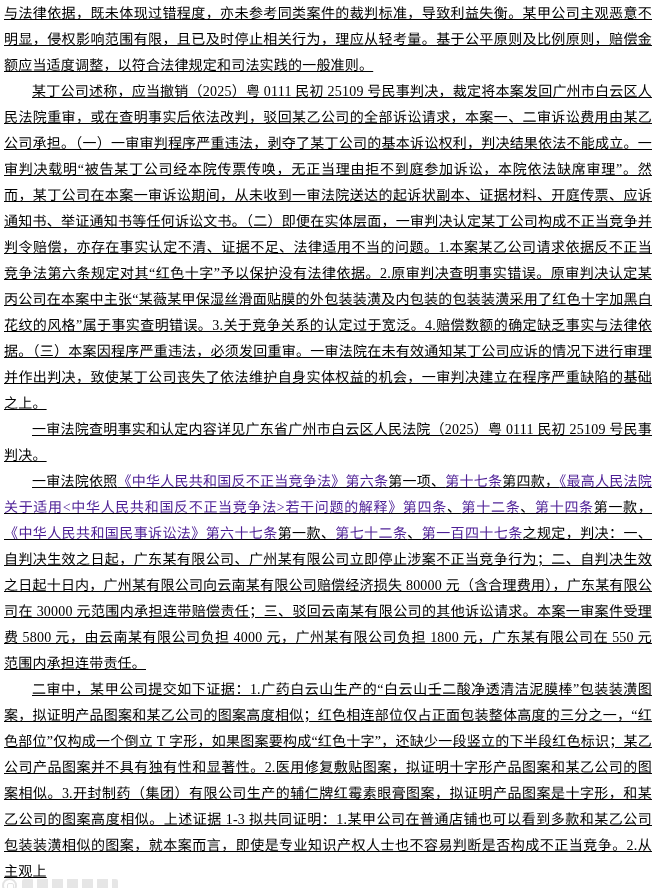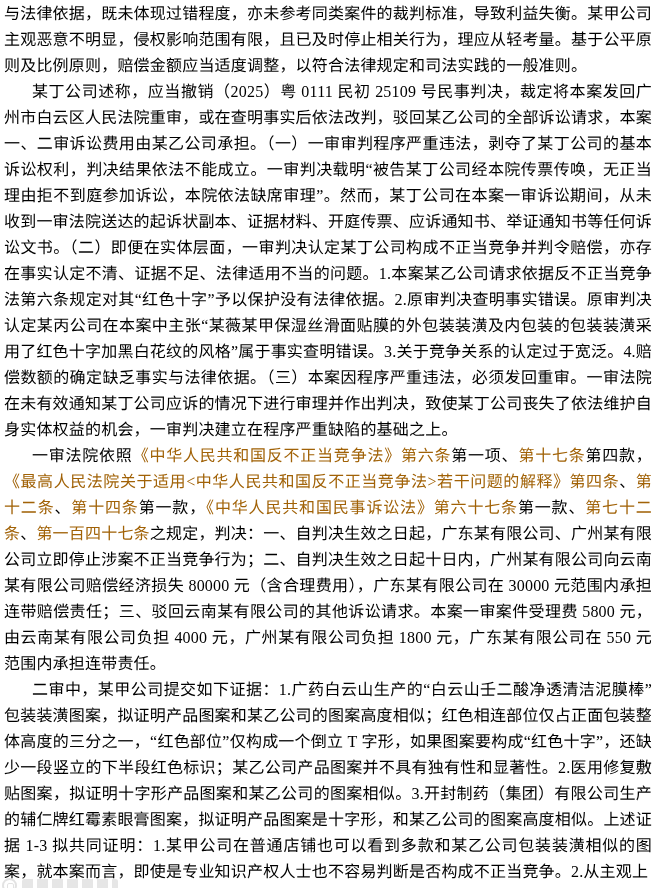--- a/index.html
+++ b/index.html
@@ -12,32 +12,33 @@
     height: 888px;
     overflow: hidden;
     position: relative;
     font-family: "Liberation Serif", "DejaVu Serif", serif;
   }
   .doc {
     padding: 1px 4px 0 4px;
   }
   p.para {
     margin: 0;
-    font-size: 16px;
+    font-size: 14px;
     line-height: 26px;
     color: #000000;
     text-align: justify;
     letter-spacing: 0.2px;
     word-break: break-all;
+    text-decoration: underline;
   }
   p.para.indent {
     text-indent: 28px;
   }
   a.law-link {
-    color: #a16207;
+    color: #4c1d95;
     text-decoration: none;
     cursor: pointer;
   }
   
   .watermark {
     position: absolute;
     left: 2px;
     bottom: -7px;
     height: 20px;
     display: flex;
@@ -70,20 +71,21 @@
     background: repeating-linear-gradient(90deg, #a8a8a8 0 11px, transparent 11px 15px);
     border-radius: 2px;
   }
 </style>
 </head>
 <body>
 
 <main class="doc" id="doc-root">
     <p class="para"><span>与法律依据，既未体现过错程度，亦未参考同类案件的裁判标准，导致利益失衡。某甲公司主观恶意不明显，侵权影响范围有限，且已及时停止相关行为，理应从轻考量。基于公平原则及比例原则，赔偿金额应当适度调整，以符合法律规定和司法实践的一般准则。</span></p>
     <p class="para indent"><span>某丁公司述称，应当撤销（2025）粤 0111 民初 25109 号民事判决，裁定将本案发回广州市白云区人民法院重审，或在查明事实后依法改判，驳回某乙公司的全部诉讼请求，本案一、二审诉讼费用由某乙公司承担。（一）一审审判程序严重违法，剥夺了某丁公司的基本诉讼权利，判决结果依法不能成立。一审判决载明“被告某丁公司经本院传票传唤，无正当理由拒不到庭参加诉讼，本院依法缺席审理”。然而，某丁公司在本案一审诉讼期间，从未收到一审法院送达的起诉状副本、证据材料、开庭传票、应诉通知书、举证通知书等任何诉讼文书。（二）即便在实体层面，一审判决认定某丁公司构成不正当竞争并判令赔偿，亦存在事实认定不清、证据不足、法律适用不当的问题。1.本案某乙公司请求依据反不正当竞争法第六条规定对其“红色十字”予以保护没有法律依据。2.原审判决查明事实错误。原审判决认定某丙公司在本案中主张“某薇某甲保湿丝滑面贴膜的外包装装潢及内包装的包装装潢采用了红色十字加黑白花纹的风格”属于事实查明错误。3.关于竞争关系的认定过于宽泛。4.赔偿数额的确定缺乏事实与法律依据。（三）本案因程序严重违法，必须发回重审。一审法院在未有效通知某丁公司应诉的情况下进行审理并作出判决，致使某丁公司丧失了依法维护自身实体权益的机会，一审判决建立在程序严重缺陷的基础之上。</span></p>
+    <p class="para indent"><span>一审法院查明事实和认定内容详见广东省广州市白云区人民法院（2025）粤 0111 民初 25109 号民事判决。</span></p>
     <p class="para indent"><span>一审法院依照</span><a class="law-link" href="#">《中华人民共和国反不正当竞争法》第六条</a><span>第一项、</span><a class="law-link" href="#">第十七条</a><span>第四款，</span><a class="law-link" href="#">《最高人民法院关于适用&lt;中华人民共和国反不正当竞争法&gt;若干问题的解释》第四条</a><span>、</span><a class="law-link" href="#">第十二条</a><span>、</span><a class="law-link" href="#">第十四条</a><span>第一款，</span><a class="law-link" href="#">《中华人民共和国民事诉讼法》第六十七条</a><span>第一款、</span><a class="law-link" href="#">第七十二条</a><span>、</span><a class="law-link" href="#">第一百四十七条</a><span>之规定，判决：一、自判决生效之日起，广东某有限公司、广州某有限公司立即停止涉案不正当竞争行为；二、自判决生效之日起十日内，广州某有限公司向云南某有限公司赔偿经济损失 80000 元（含合理费用），广东某有限公司在 30000 元范围内承担连带赔偿责任；三、驳回云南某有限公司的其他诉讼请求。本案一审案件受理费 5800 元，由云南某有限公司负担 4000 元，广州某有限公司负担 1800 元，广东某有限公司在 550 元范围内承担连带责任。</span></p>
     <p class="para indent"><span>二审中，某甲公司提交如下证据：1.广药白云山生产的“白云山壬二酸净透清洁泥膜棒”包装装潢图案，拟证明产品图案和某乙公司的图案高度相似；红色相连部位仅占正面包装整体高度的三分之一，“红色部位”仅构成一个倒立 T 字形，如果图案要构成“红色十字”，还缺少一段竖立的下半段红色标识；某乙公司产品图案并不具有独有性和显著性。2.医用修复敷贴图案，拟证明十字形产品图案和某乙公司的图案相似。3.开封制药（集团）有限公司生产的辅仁牌红霉素眼膏图案，拟证明产品图案是十字形，和某乙公司的图案高度相似。上述证据 1-3 拟共同证明：1.某甲公司在普通店铺也可以看到多款和某乙公司包装装潢相似的图案，就本案而言，即使是专业知识产权人士也不容易判断是否构成不正当竞争。2.从主观上</span></p>
   </main>
 
 <div class="watermark">
   <span class="wm-circle"></span>
   <span class="wm-blocks"></span>
 </div>
 
 </body></html>

